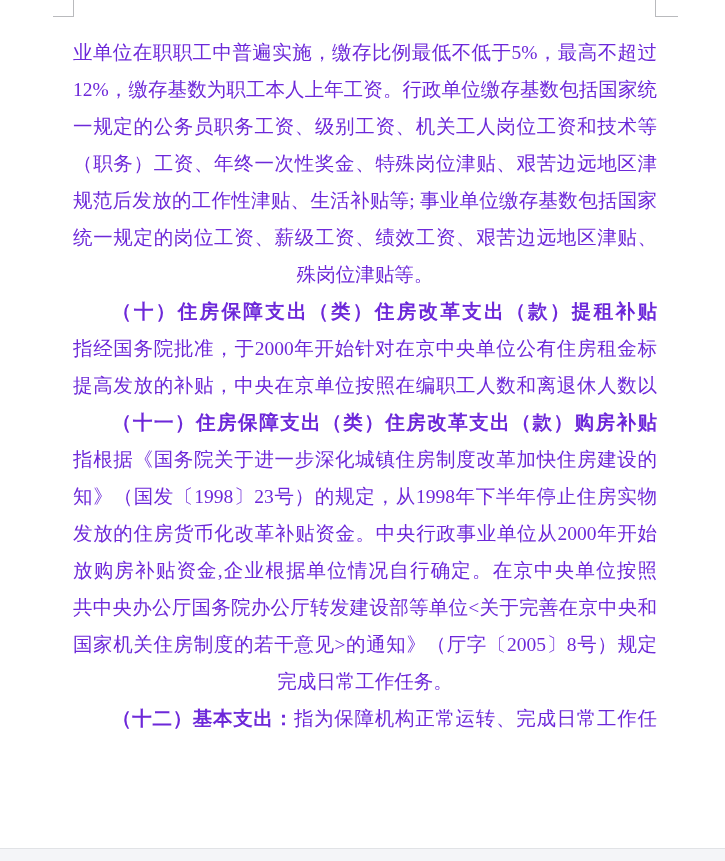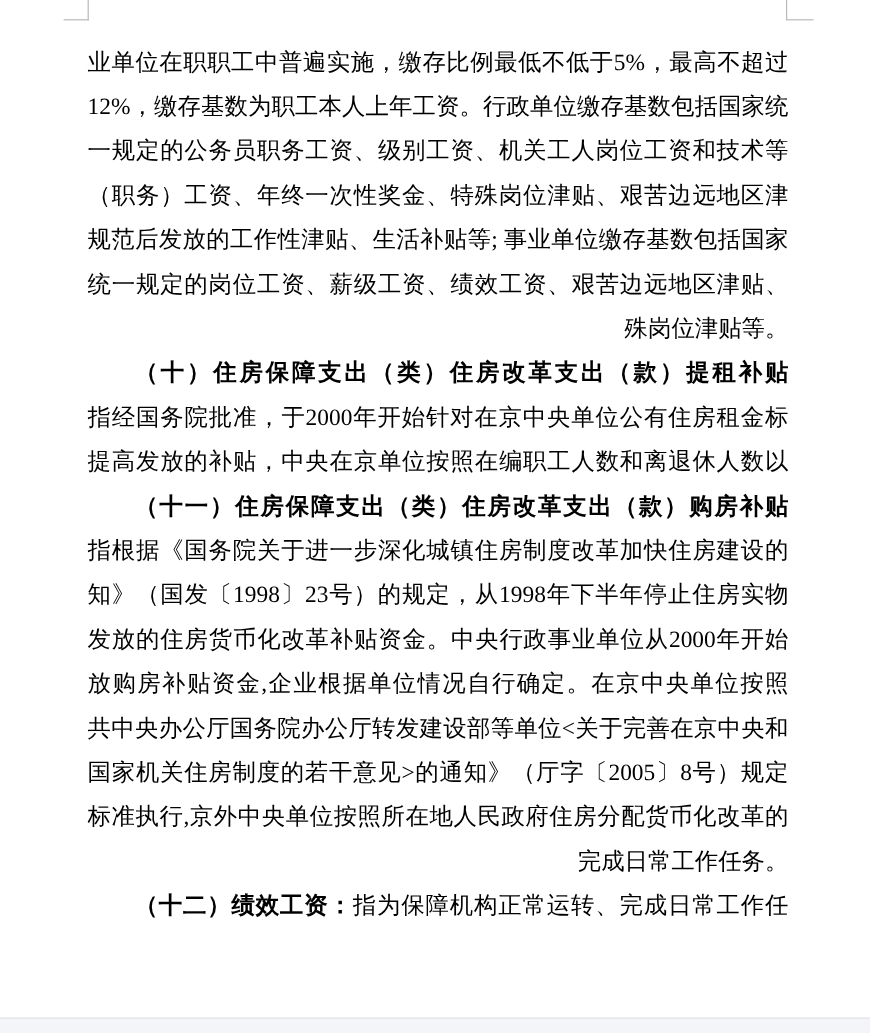--- a/index.html
+++ b/index.html
@@ -35,28 +35,28 @@
     border-left: 1px solid #b9babd;
     border-bottom: 1px solid #b9babd;
   }
   
   .text-block {
     position: absolute;
     left: 73px; top: 34px;
     width: 584px;
     font-size: 19.5px;
     line-height: 37px;
-    color: #000000;
+    color: #6d28d9;
     letter-spacing: 0;
   }
   .line {
     height: 37px;
     overflow: hidden;
     white-space: nowrap;
-    text-align: right;
+    text-align: center;
   }
   .line.fill {
     white-space: normal;
     text-align: justify;
     text-align-last: justify;
   }
   .line.indent {
     text-indent: 39px;
   }
   .b {
@@ -90,19 +90,18 @@
       <div class="line fill indent"><span class="b">（十）住房保障支出（类）住房改革支出（款）提租补贴（项）:</span></div>
       <div class="line fill"><span>指经国务院批准，于2000年开始针对在京中央单位公有住房租金标准</span></div>
       <div class="line fill"><span>提高发放的补贴，中央在京单位按照在编职工人数和离退休人数以及</span></div>
       <div class="line fill indent"><span class="b">（十一）住房保障支出（类）住房改革支出（款）购房补贴（项）:</span></div>
       <div class="line fill"><span>指根据《国务院关于进一步深化城镇住房制度改革加快住房建设的通</span></div>
       <div class="line fill"><span>知》（国发〔1998〕23号）的规定，从1998年下半年停止住房实物分</span></div>
       <div class="line fill"><span>发放的住房货币化改革补贴资金。中央行政事业单位从2000年开始发</span></div>
       <div class="line fill"><span>放购房补贴资金,企业根据单位情况自行确定。在京中央单位按照《中</span></div>
       <div class="line fill"><span>共中央办公厅国务院办公厅转发建设部等单位&lt;关于完善在京中央和</span></div>
       <div class="line fill"><span>国家机关住房制度的若干意见&gt;的通知》（厅字〔2005〕8号）规定的</span></div>
-      <div class="line fill"><span>标准执行,京外中央单位按照所在地人民政府住房分配货币化改革的</span></div>
       <div class="line"><span>完成日常工作任务。</span></div>
-      <div class="line fill indent"><span class="b">（十二）绩效工资：</span><span>指为保障机构正常运转、完成日常工作任务</span></div>
+      <div class="line fill indent"><span class="b">（十二）基本支出：</span><span>指为保障机构正常运转、完成日常工作任务</span></div>
     </div>
 
   <div class="bottom-bar"></div>
 </div>
 
 </body></html>

